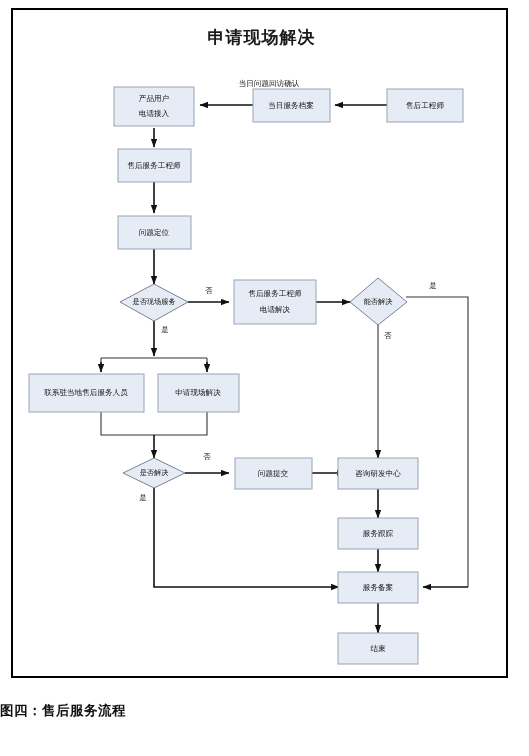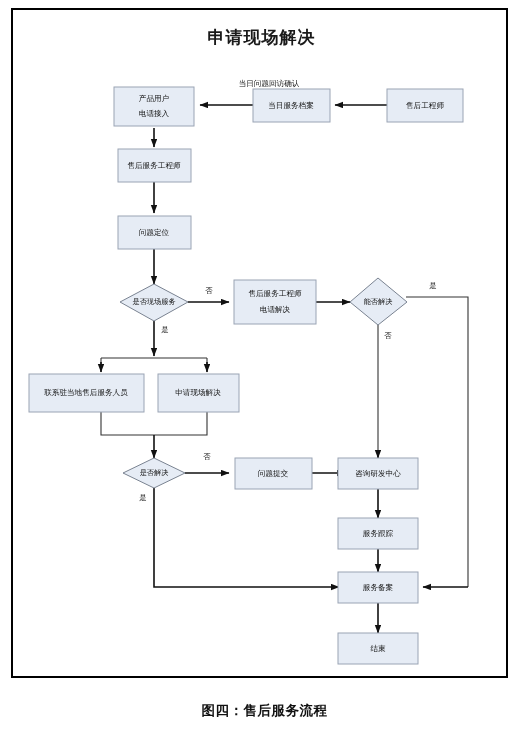--- a/index.html
+++ b/index.html
@@ -39,21 +39,20 @@
     font-size: 17px;
     font-weight: bold;
     color: #1a1a1a;
     letter-spacing: 1px;
   }
   .caption {
     position: absolute;
     left: 0;
     top: 702px;
     width: 529px;
-    text-align: center;
     font-size: 13.5px;
     font-weight: bold;
     color: #111111;
     letter-spacing: 0.5px;
   }
   svg.flow {
     position: absolute;
     left: 0;
     top: 0;
     width: 497px;

